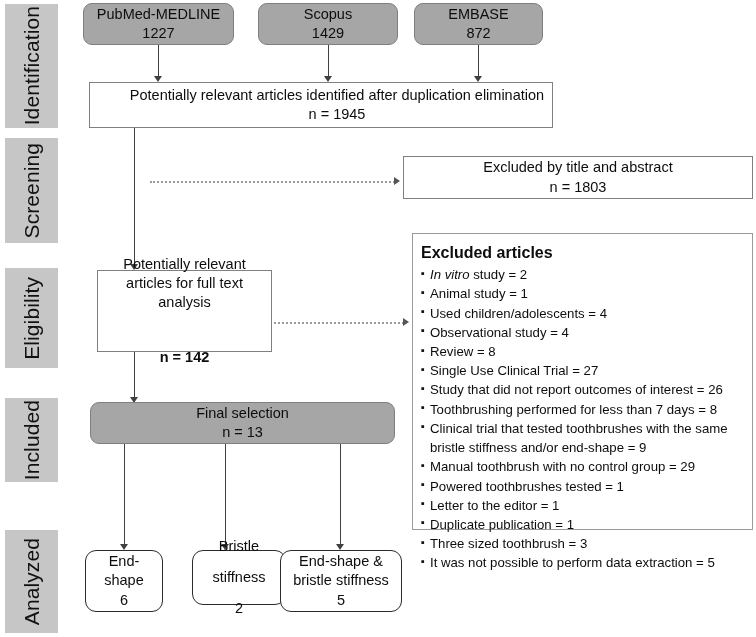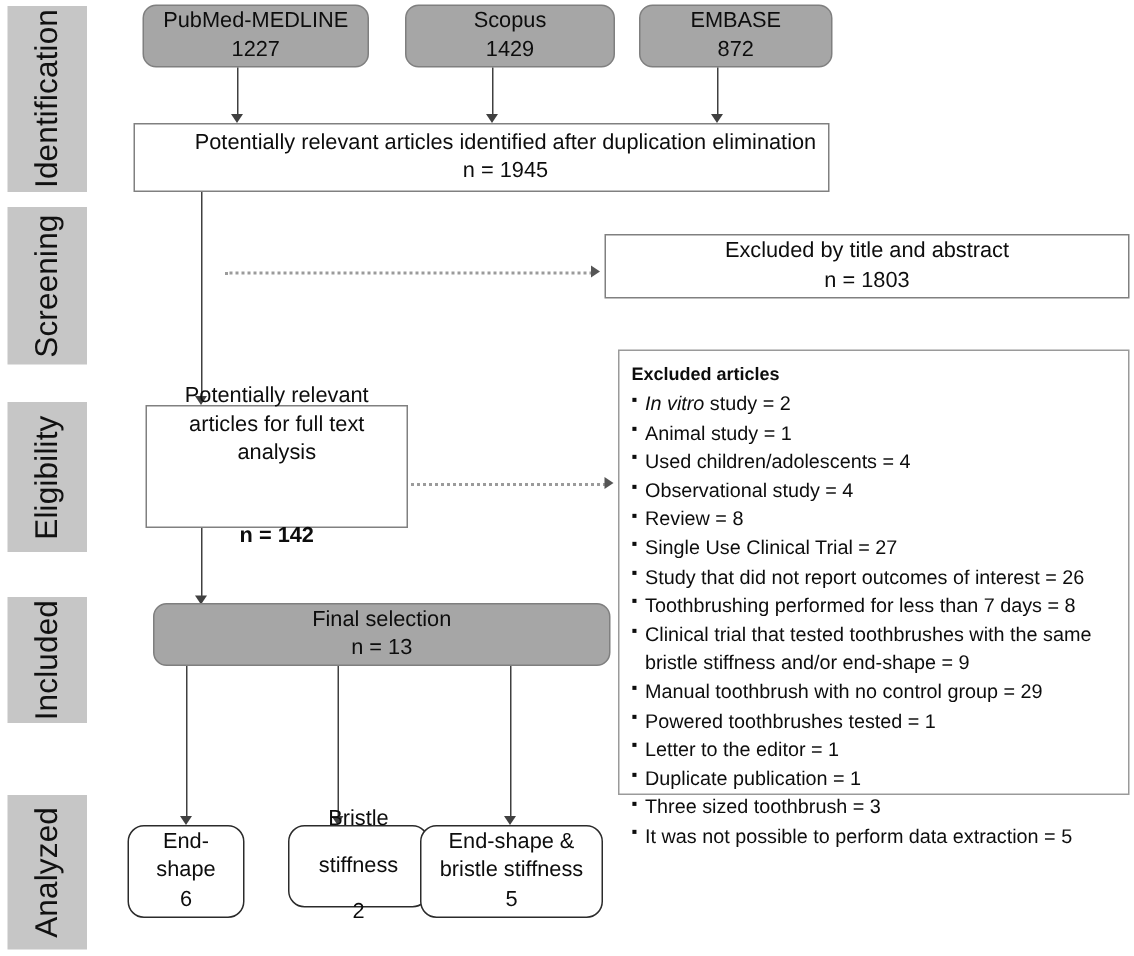--- a/index.html
+++ b/index.html
@@ -49,21 +49,20 @@
     justify-content: center;
     text-align: center;
     font-size: 14.5px;
     line-height: 1.32;
     color: #0d0d0d;
   }
   .node.gray {
     background: #a6a6a6;
     border: 1px solid #7f7f7f;
     border-radius: 9px;
-    margin-left: 12px;
   }
   .node.white-rect {
     background: #ffffff;
     border: 1px solid #808080;
     border-radius: 0;
   }
   .node.white-round {
     background: #ffffff;
     border: 1.4px solid #2b2b2b;
     border-radius: 11px;
@@ -78,21 +77,21 @@
     background: #ffffff;
     border: 1px solid #9a9a9a;
     padding: 7px 6px 6px 8px;
     font-size: 13.2px;
     line-height: 1.455;
     color: #0d0d0d;
     text-align: left;
   }
   .excl-panel .excl-title {
     font-weight: bold;
-    font-size: 12px;
+    font-size: 16px;
     display: block;
     margin-bottom: 1px;
   }
   .excl-panel ul {
     list-style: none;
     margin: 0;
     padding: 0;
   }
   .excl-panel li {
     position: relative;

